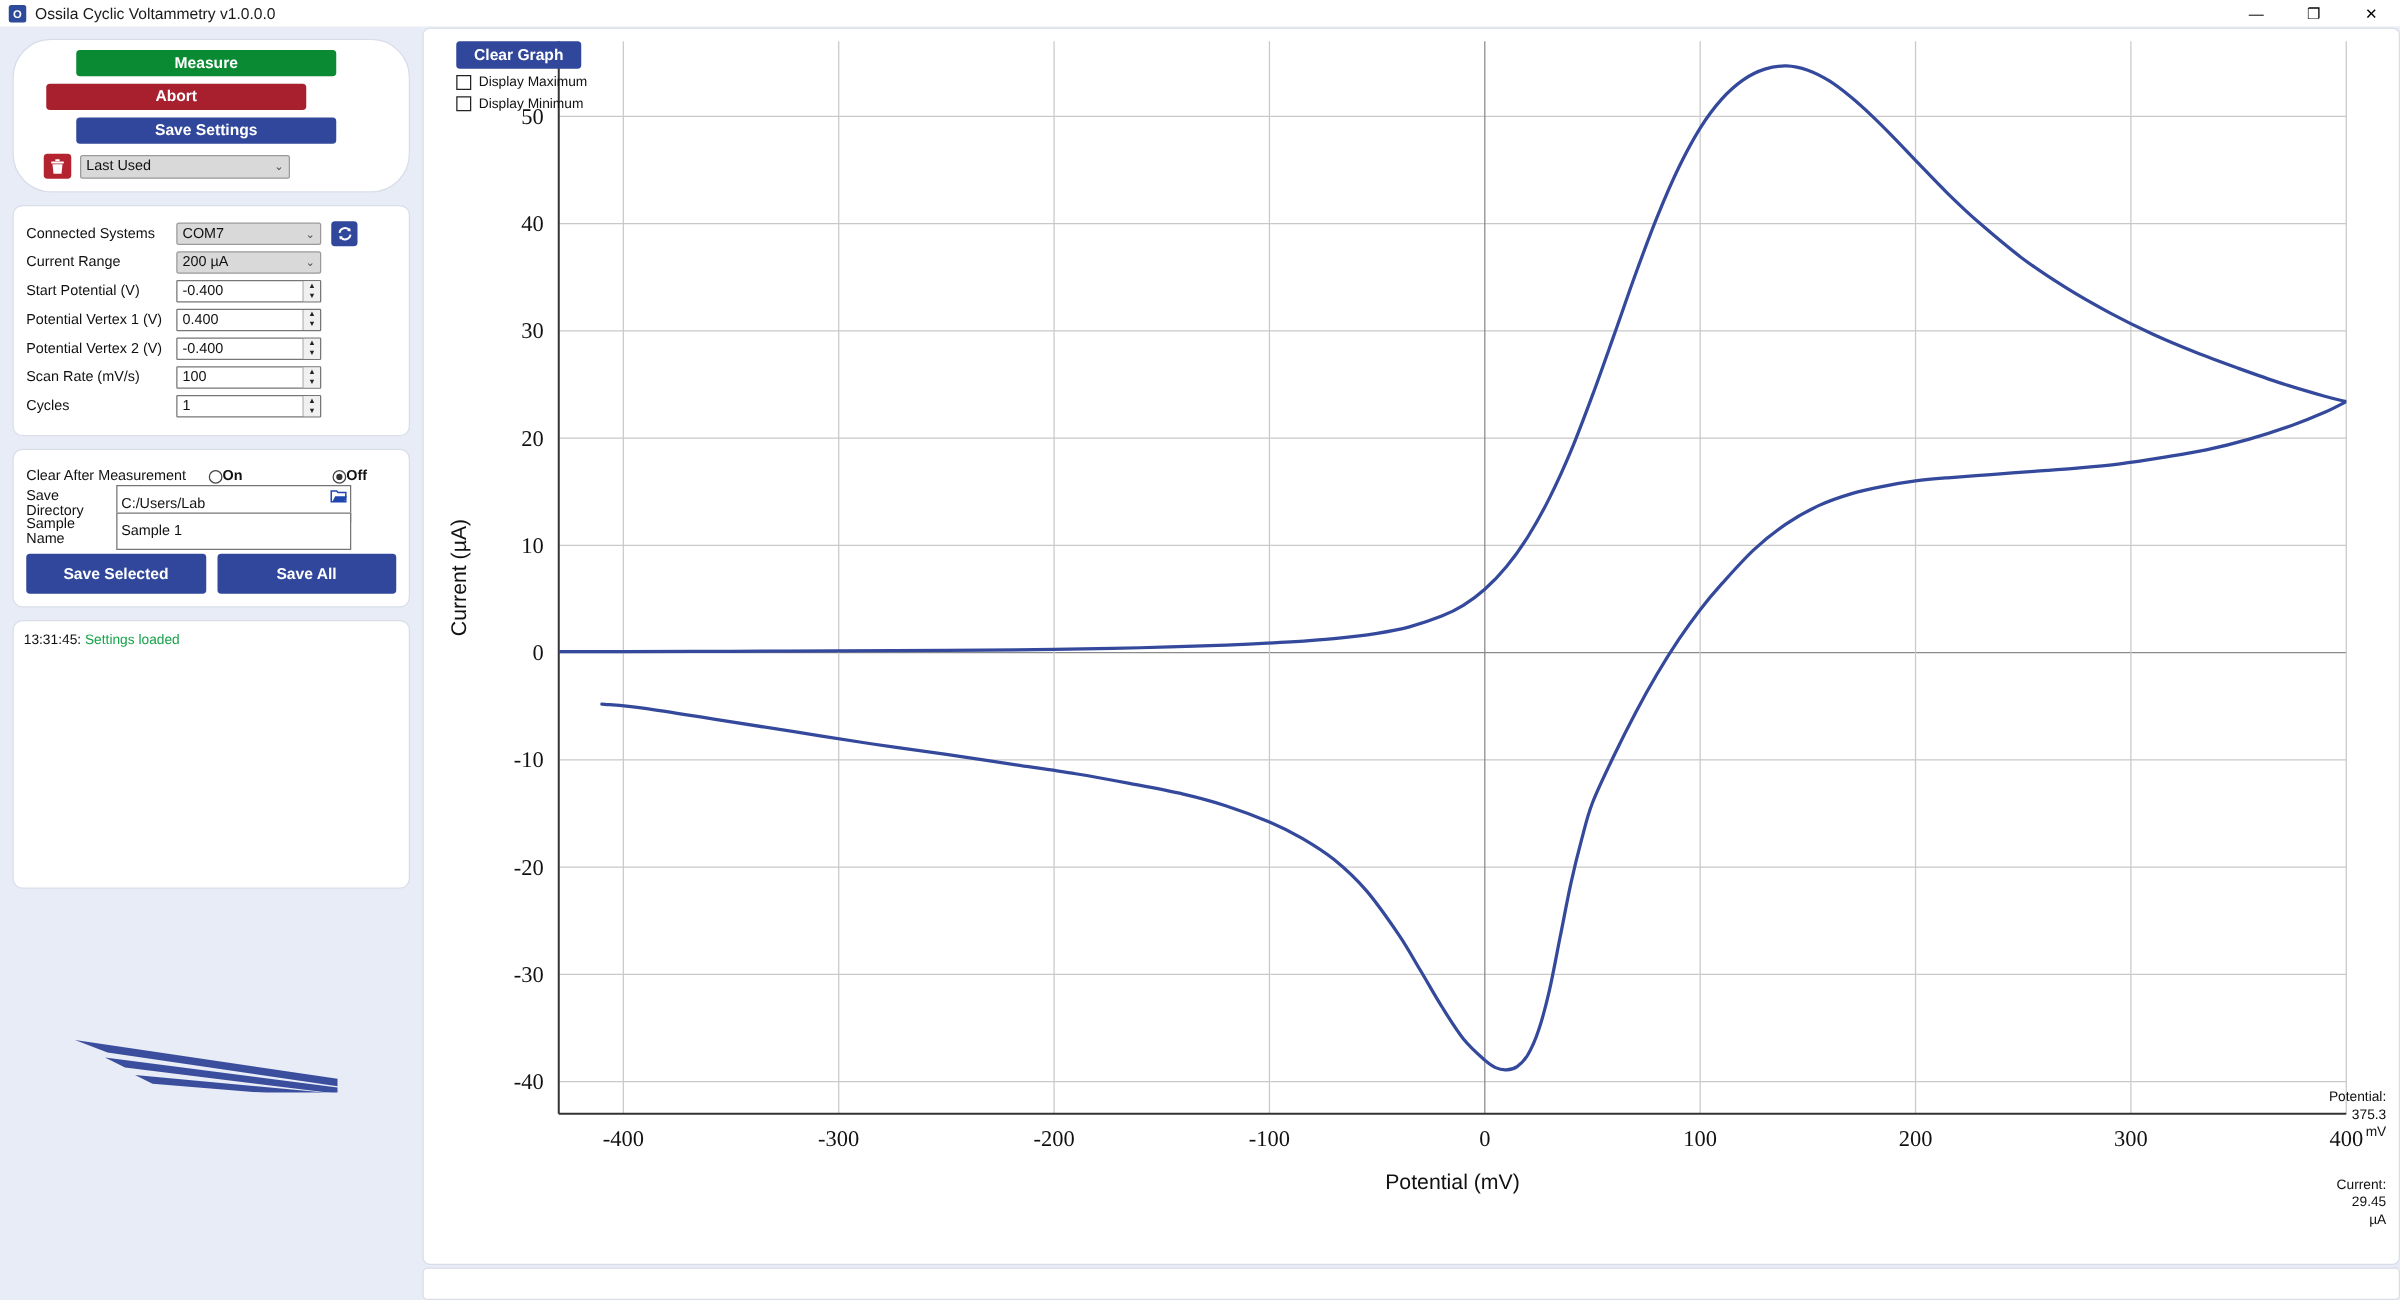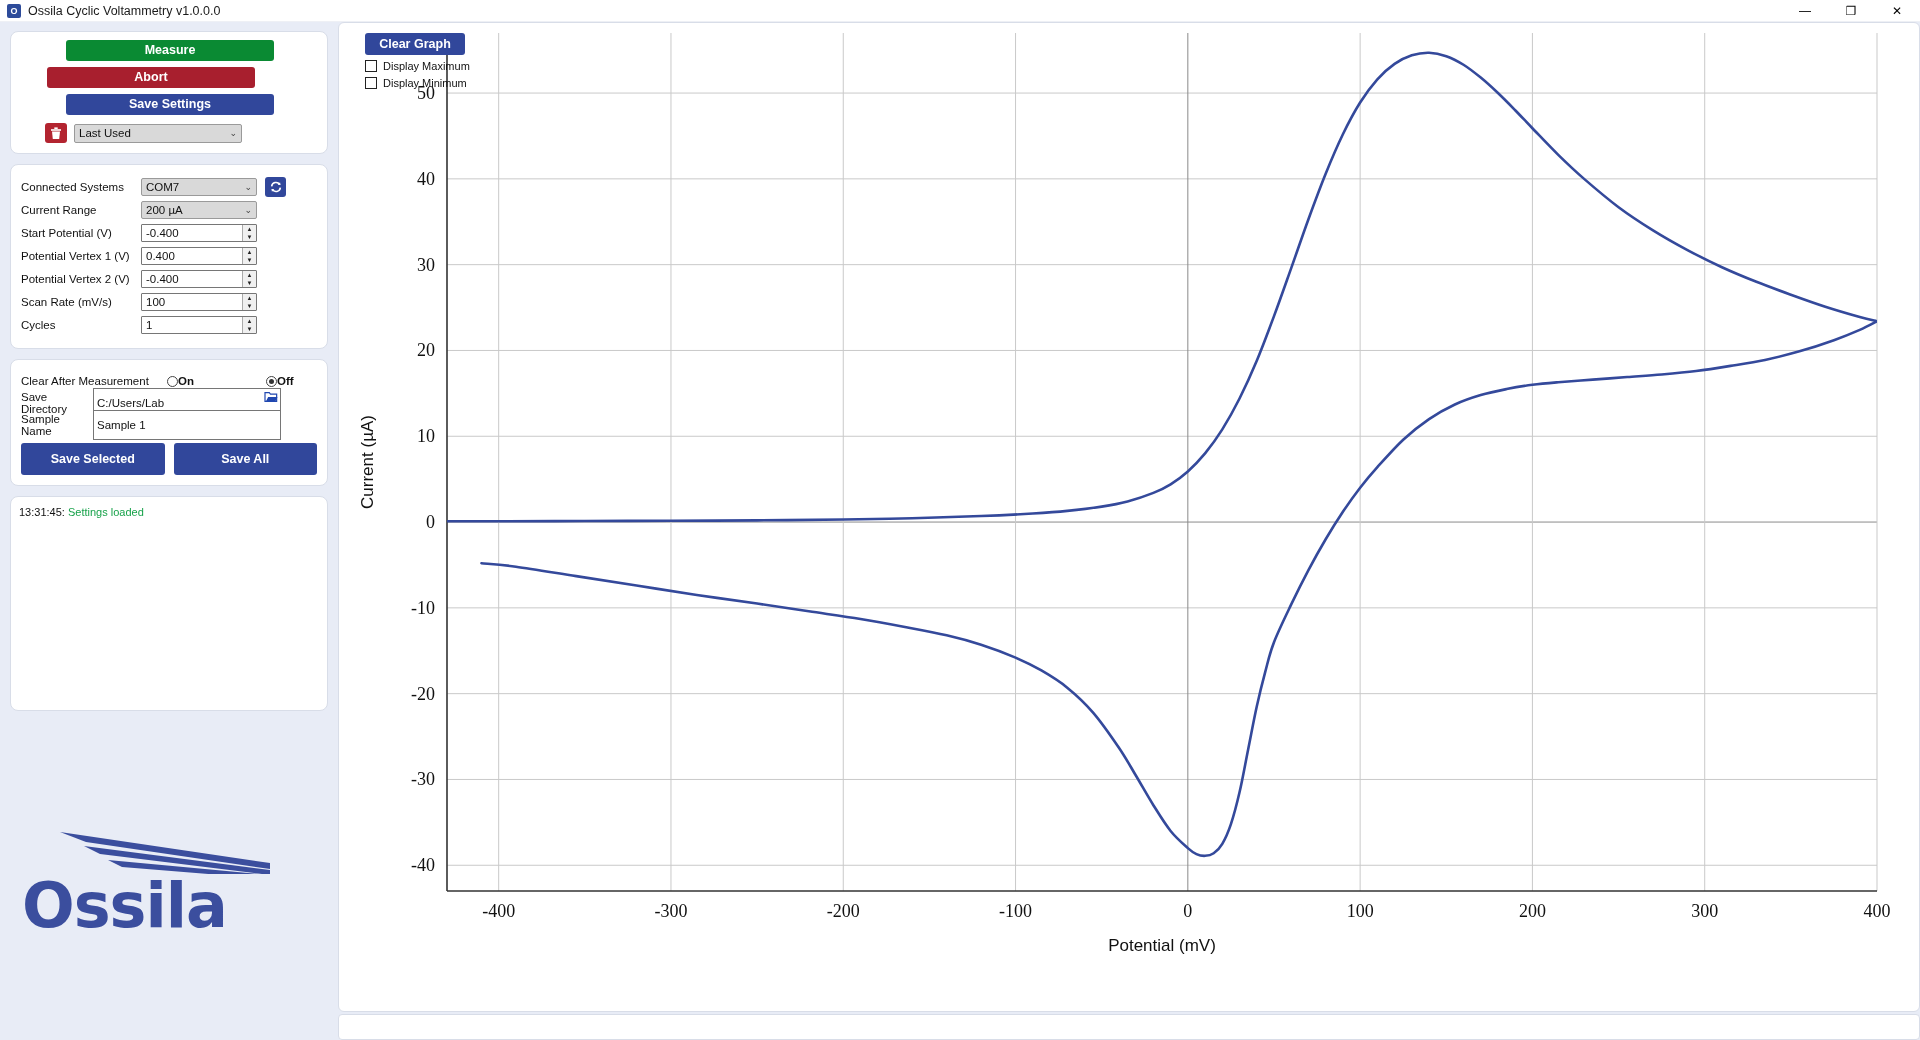--- a/index.html
+++ b/index.html
@@ -44,21 +44,21 @@
   }
   .card {
     background: #ffffff;
     border: 1px solid #d8dde8;
     border-radius: 8px;
     margin: 0 10px 10px 10px;
     position: relative;
   }
 
   
-  #card-actions { margin-top: 9px; padding: 8px 9px 10px 11px; }
+  #card-actions { margin-top: 9px; padding: 8px 9px 10px 1px; border-radius: 31px; }
   .bigbtn {
     display: block; width: 208px; height: 21px; margin: 0 auto 6px auto;
     border: none; border-radius: 3px;
     color: #ffffff; font-size: 12.5px; font-weight: bold;
     font-family: "Liberation Sans", sans-serif;
     cursor: pointer; line-height: 21px; text-align: center;
   }
   #btn-measure { background: #0a8a33; }
   #btn-abort { background: #a81f2e; margin-left: 25px; }
   #btn-savesettings { background: #31479b; }
@@ -348,21 +348,20 @@
         <span class="logmsg">Settings loaded</span>
       </div>
     </div>
 
     <div id="logo">
       <svg width="256" height="44" viewBox="0 0 256 44" style="display:block;margin-left:34px;">
         <path d="M4 2 L214 33 L214 39 L30 12 Z" fill="#3b4e9e"></path>
         <path d="M28 16 L214 40 L214 45 L44 24 Z" fill="#3b4e9e"></path>
         <path d="M52 30 L214 45 L214 49 L66 37 Z" fill="#3b4e9e"></path>
       </svg>
-      <div id="logo-word">Ossila</div>
     </div>
   </div>
 
   <div id="chart-panel">
     <svg id="plot-svg" width="1580" height="988">
         <rect x="108" y="10" width="1430" height="858" fill="#ffffff"></rect>
         <line x1="108" y1="842.26" x2="1538" y2="842.26" stroke="#c9c9c9" stroke-width="1"></line>
         <line x1="108" y1="756.46" x2="1538" y2="756.46" stroke="#c9c9c9" stroke-width="1"></line>
         <line x1="108" y1="670.66" x2="1538" y2="670.66" stroke="#c9c9c9" stroke-width="1"></line>
         <line x1="108" y1="584.86" x2="1538" y2="584.86" stroke="#c9c9c9" stroke-width="1"></line>
@@ -416,16 +415,28 @@
       <div class="cbrow">
         <span class="cbox"></span>
         <span class="cblabel">Display Maximum</span>
       </div>
       <div class="cbrow">
         <span class="cbox"></span>
         <span class="cblabel">Display Minimum</span>
       </div>
     </div>
 
+    <div id="readout">
+      <div class="ro-line">
+        <span>Potential:</span>
+        <span>375.3</span>
+        <span>mV</span>
+      </div>
+      <div class="ro-line">
+        <span>Current:</span>
+        <span>29.45</span>
+        <span>µA</span>
+      </div>
+    </div>
   </div>
 
   <div id="chart-bottom-strip"></div>
 </div>
 
 </body></html>

